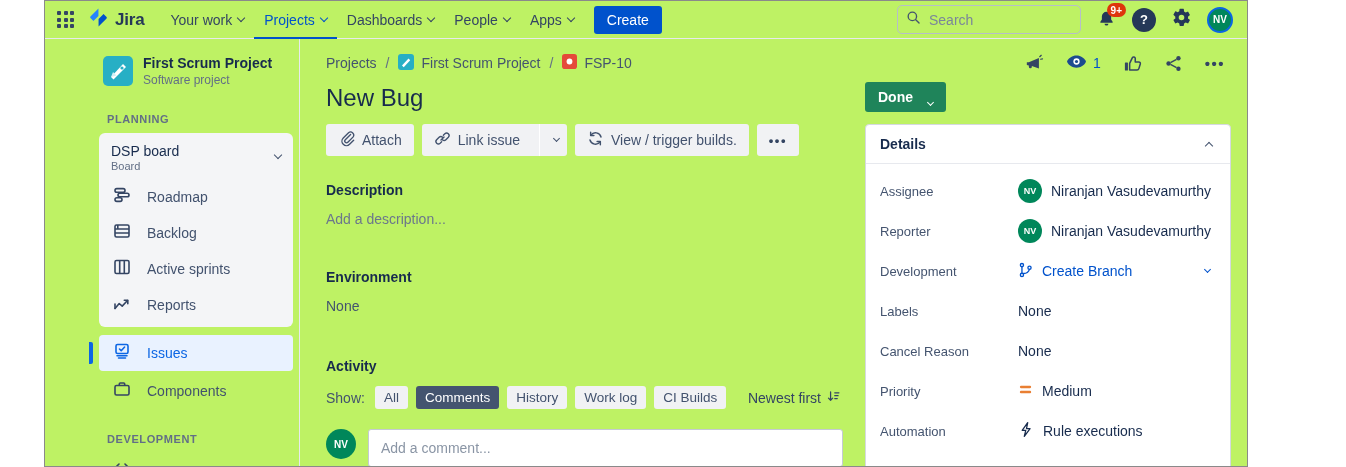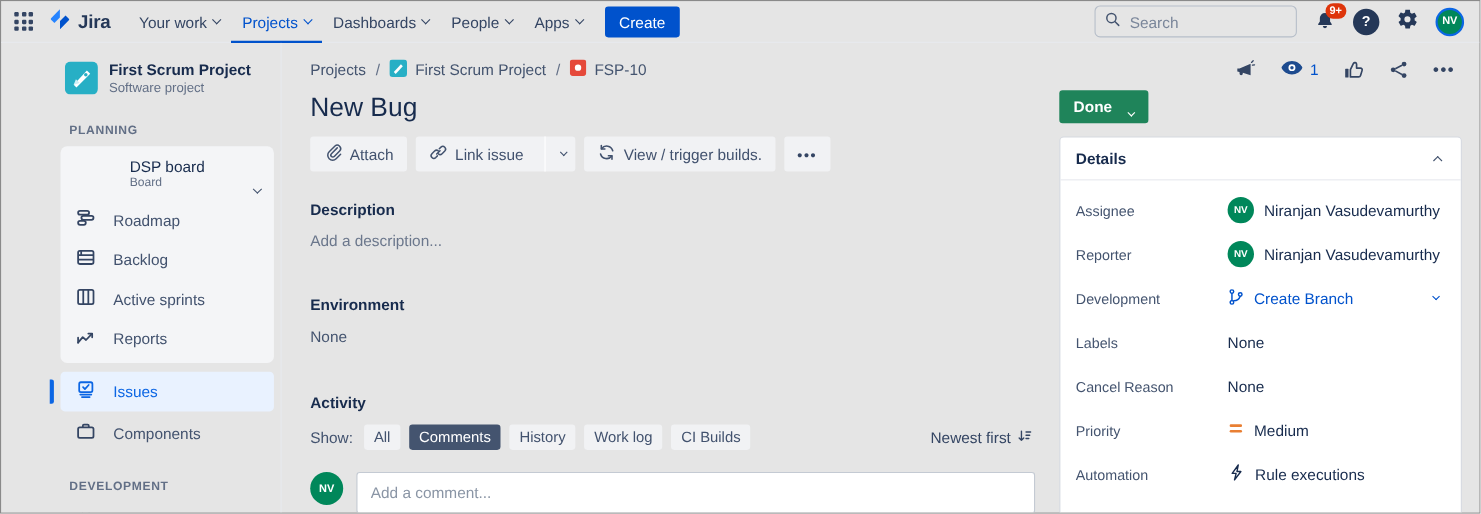--- a/index.html
+++ b/index.html
@@ -1,18 +1,18 @@
 <!DOCTYPE html>
 <html><head>
 <meta charset="utf-8">
 <style>
   * { margin:0; padding:0; box-sizing:border-box; }
   html,body { background:#fff; }
   body { font-family:"Liberation Sans", sans-serif; color:#172B4D; }
-  .window { width:1346px; height:467px; border:1px solid #8a8a8a; background:#e5e5e5; overflow:hidden; display:flex; flex-direction:column; }
+  .window { width:1204px; height:467px; border:1px solid #8a8a8a; background:#bef264; overflow:hidden; display:flex; flex-direction:column;margin-left:44px; }
 
   
   .topnav { height:38px; flex:0 0 38px; display:flex; align-items:center; padding:0 14px 0 12px; border-bottom:1px solid #E7E9EE; }
   .appswitch { display:grid; grid-template-columns:repeat(3,4px); grid-gap:2.5px; margin-right:14px; cursor:pointer; }
   .appswitch i { width:4px; height:4px; background:#344563; border-radius:1px; }
   .logo { display:flex; align-items:center; gap:6px; margin-right:16px; }
   .logo-text { font-size:17px; font-weight:700; color:#253858; letter-spacing:-0.2px; }
   .navitem { display:flex; align-items:center; height:38px; padding:16px 10px; font-size:14px; color:#344563; cursor:pointer; white-space:nowrap; }
   .navitem.active { color:#0052CC; box-shadow:inset 0 -2px 0 #0052CC; }
   .chv { display:inline-block; width:6px; height:6px; border-right:1.7px solid currentColor; border-bottom:1.7px solid currentColor; transform:rotate(45deg); margin-left:6px; margin-top:-3px; }
@@ -33,21 +33,21 @@
   .bodyrow { flex:1; display:flex; min-height:0;padding-left:44px; }
 
   
   .sidebar { width:211px; flex:0 0 211px; border-right:1px solid #E7E9EE; padding:16px 6px 0 10px; overflow:hidden; }
   .proj { display:flex; align-items:center; gap:10px; padding-left:4px; }
   .proj-avatar { width:30px; height:30px; border-radius:4px; flex:0 0 30px; }
   .proj-name { font-size:14px; font-weight:700; color:#172B4D; line-height:1.25; }
   .proj-type { font-size:12px; color:#626F86; }
   .side-sec { font-size:11px; font-weight:700; letter-spacing:.6px; color:#626F86; margin:26px 0 8px 8px; }
   .board-group { background:#F4F5F7; border-radius:6px; padding-bottom:4px; }
-  .board-head { display:flex; align-items:center; padding:9px 12px 7px 12px; cursor:pointer;flex-direction:column; }
+  .board-head { display:flex; align-items:center; padding:9px 12px 7px 12px; cursor:pointer; }
   .board-name { font-size:14px; color:#172B4D; line-height:1.3; }
   .board-type { font-size:11px; color:#626F86; }
   .board-head .chv { margin-left:auto; color:#44546F; }
   .sitem { display:flex; align-items:center; gap:15px; height:36px; padding:0 8px 0 13px; font-size:14px; color:#42526E; cursor:pointer; border-radius:3px; position:relative; }
   .sitem svg { flex:0 0 20px; }
   .sitem.selected { background:#E9F2FF; color:#0C66E4; border-radius:4px; }
   .sitem.selected::before { content:""; position:absolute; left:-10px; top:7px; bottom:7px; width:4px; background:#0C66E4; border-radius:0 2px 2px 0; }
   .outer-items { margin-top:8px; display:flex; flex-direction:column; gap:2px; }
 
   

